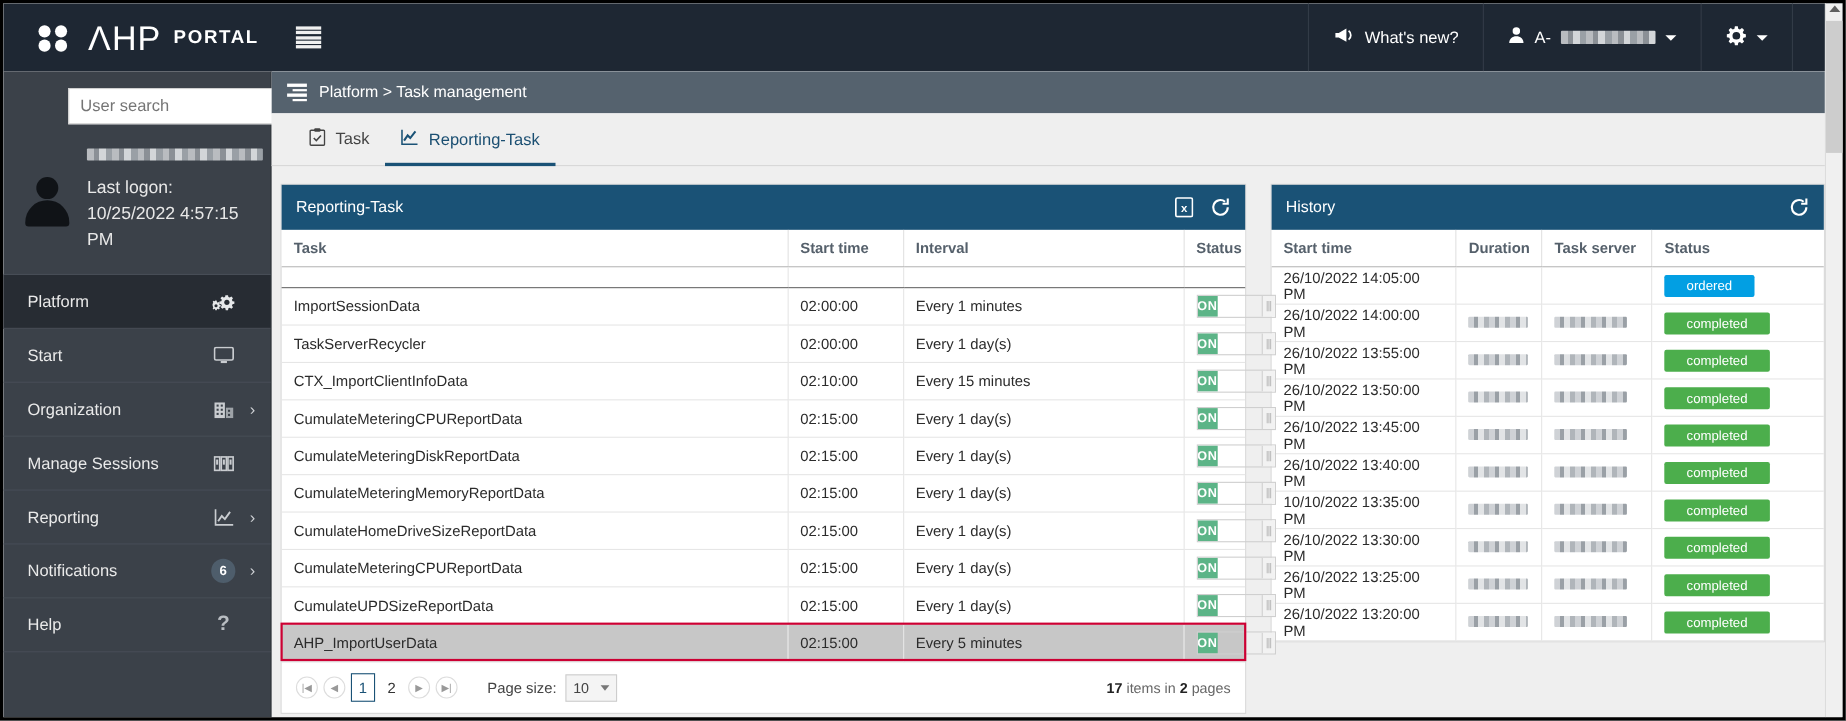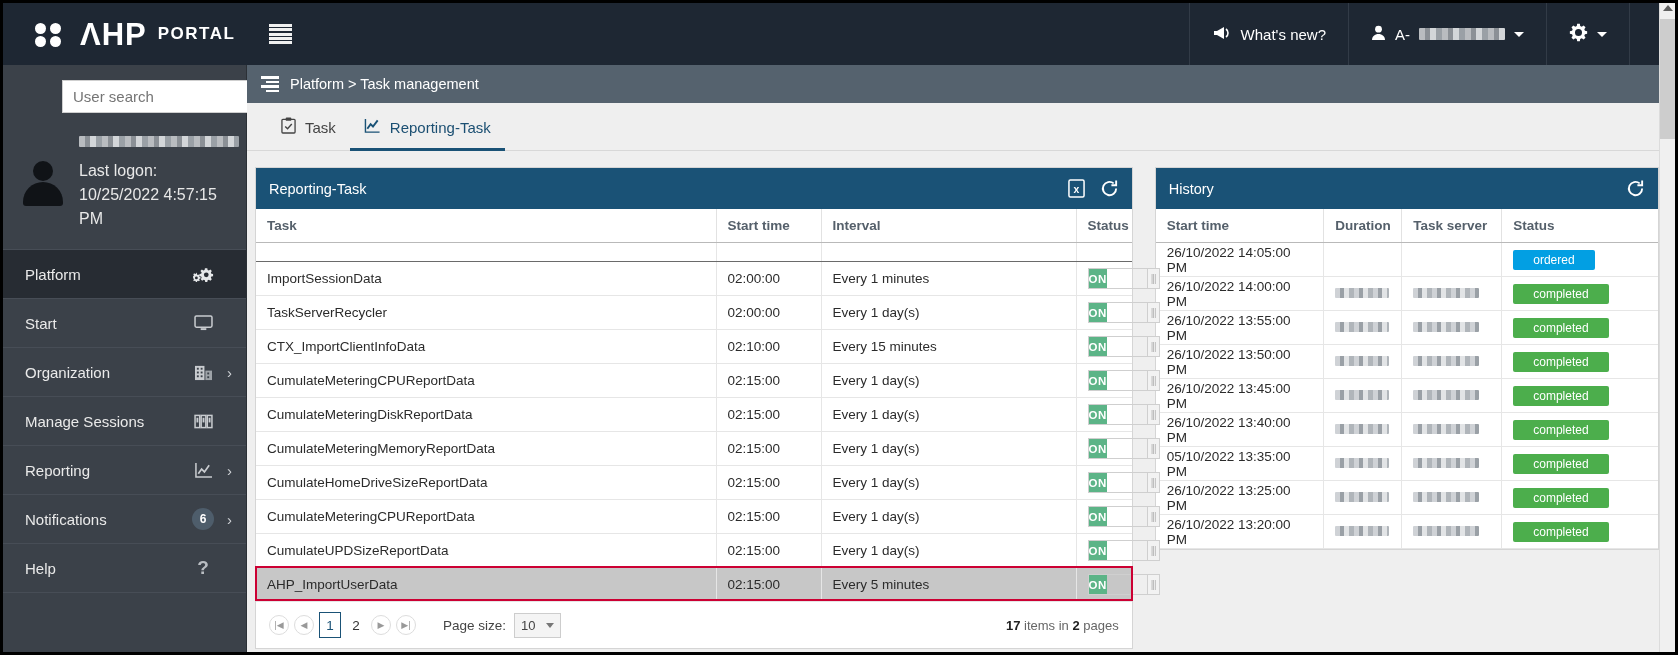--- a/index.html
+++ b/index.html
@@ -16,21 +16,21 @@
     position:absolute; left:0; top:0; right:0; height:62px;
     background:#1e2733; display:flex; align-items:center;
   }
   .brand { display:flex; align-items:center; padding-left:32px; }
   .logo-dots { width:36px; height:26px; position:relative; margin-right:9px; }
   .logo-dots i { position:absolute; width:11px; height:11px; border-radius:50%; background:#fff; }
   .logo-dots i:nth-child(1){ left:0; top:2px; }
   .logo-dots i:nth-child(2){ left:15px; top:2px; }
   .logo-dots i:nth-child(3){ left:0; top:15px; }
   .logo-dots i:nth-child(4){ left:15px; top:15px; }
-  .brand-name { color:#fff; font-size:31px; font-weight:bold; letter-spacing:1px; line-height:1; }
+  .brand-name { color:#fff; font-size:31px; font-weight:normal; letter-spacing:1px; line-height:1; }
   .brand-sub { color:#fff; font-size:17px; font-weight:bold; letter-spacing:1.5px; margin-left:11px; }
   .ham { margin-left:34px; width:23px; height:20px; display:flex; flex-direction:column; justify-content:space-between; cursor:pointer; }
   .ham b { display:block; height:3px; background:#f0f0f0; }
 
   .top-right { margin-left:auto; display:flex; align-items:stretch; height:62px; }
   .tr-item {
     display:flex; align-items:center; gap:9px; padding:0 22px;
     color:#fff; font-size:15px; border-left:1px solid #323b47; cursor:pointer; white-space:nowrap;
   }
   .tr-pad { width:46px; border-left:1px solid #323b47; }
@@ -562,21 +562,27 @@
                 <td><span class="hist-redact" style="width:66px"></span></td>
                 <td><span class="pill completed">completed</span></td>
               </tr>
             <tr>
                 <td>26/10/2022 13:40:00 PM</td>
                 <td><span class="hist-redact"></span></td>
                 <td><span class="hist-redact" style="width:66px"></span></td>
                 <td><span class="pill completed">completed</span></td>
               </tr>
             <tr>
-                <td>05/10/2022 13:35:00 PM</td>
+                <td>10/10/2022 13:35:00 PM</td>
+                <td><span class="hist-redact"></span></td>
+                <td><span class="hist-redact" style="width:66px"></span></td>
+                <td><span class="pill completed">completed</span></td>
+              </tr>
+            <tr>
+                <td>26/10/2022 13:30:00 PM</td>
                 <td><span class="hist-redact"></span></td>
                 <td><span class="hist-redact" style="width:66px"></span></td>
                 <td><span class="pill completed">completed</span></td>
               </tr>
             <tr>
                 <td>26/10/2022 13:25:00 PM</td>
                 <td><span class="hist-redact"></span></td>
                 <td><span class="hist-redact" style="width:66px"></span></td>
                 <td><span class="pill completed">completed</span></td>
               </tr>

